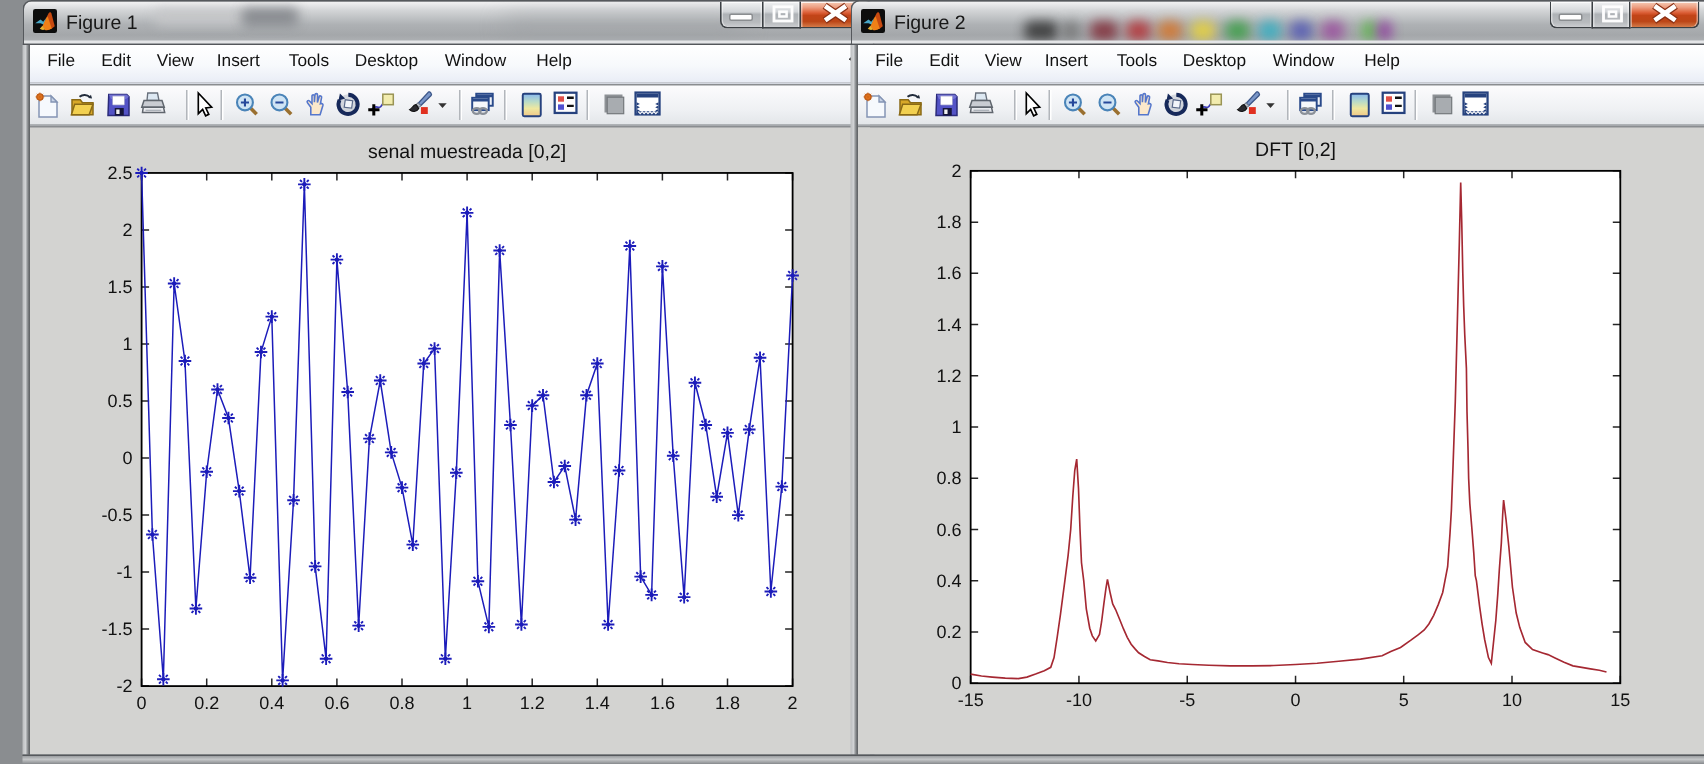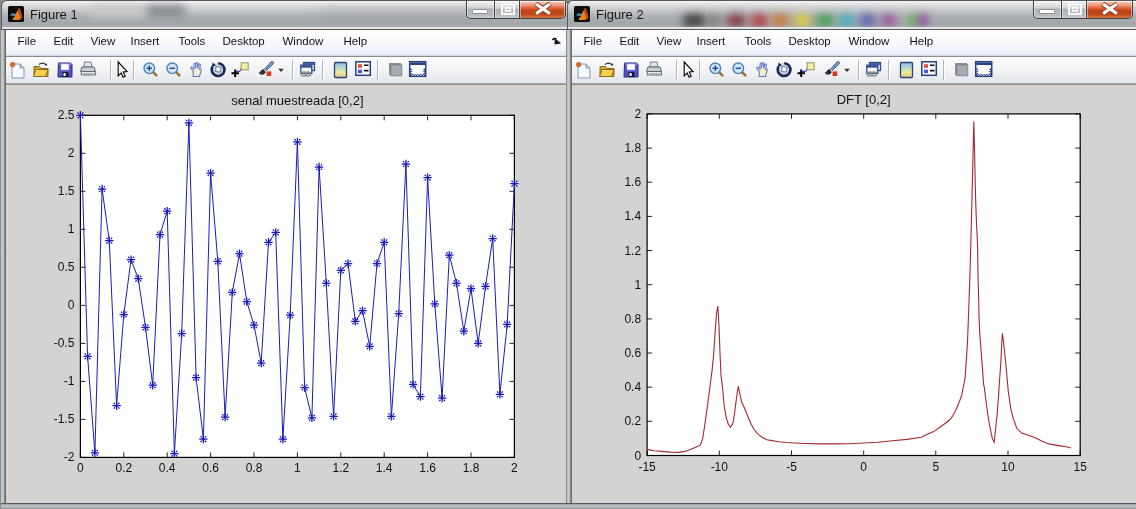--- a/index.html
+++ b/index.html
@@ -18,21 +18,21 @@
 .trow{position:absolute;left:4.5px;width:calc(100% - 6.5px)}
 .mbar{top:30px;height:26px;background:linear-gradient(#ffffff 0%,#f7f9fc 55%,#e9edf6 100%);font-size:11.5px;color:#111;border-bottom:1px solid #d4d8e0}
 .tool{top:57px;height:27px;background:linear-gradient(#fcfcfd 0%,#eef0f3 65%,#e3e6e9 100%);border-bottom:1px solid #a6a9ad}
 .figarea{top:85px;height:418px;background:#d3d3d1}
 .lframe{position:absolute;left:0;top:30px;width:4.5px;height:473px;background:linear-gradient(90deg,#bbbdbf 0%,#d0d2d4 40%,#7e8184 75%,#5a5d60 100%)}
 .rframe{position:absolute;right:0;top:30px;width:5.5px;height:473px;background:linear-gradient(270deg,#989b9e 0%,#cdcfd1 45%,#7e8184 80%,#5a5d60 100%)}
 .wbot{position:absolute;left:0;top:503px;width:100%;height:6px;background:linear-gradient(#9a9da0,#c5c7c9 45%,#8f9295 100%);border-top:1px solid #55585c}
 </style></head>
 <body>
 
-<div class="win" style="left:1px;width:568px">
+<div class="win" style="left:15px;width:568px">
  <div class="tbar">
   <div class="blob" style="left:87px;top:5px;width:60px;height:11px;background:#c6c7c9;opacity:.85"></div>
 <div class="blob" style="left:145px;top:4px;width:38px;height:12px;background:#7e8186;opacity:.85"></div>
 <div class="blob" style="left:320px;top:10px;width:160px;height:14px;background:#9da0a3;opacity:.5;filter:blur(8px)"></div>
   <div class="tlight"></div>
   <svg class="mlicon" width="16" height="16" viewBox="0 0 16 16">
     <rect width="16" height="16" rx="1.5" fill="#0d0d0d"></rect>
     <path d="M1.5 9.5l3.5-2.5 1.8 1.5 2-2.5-1.5 4.5-2.3-1z" fill="#49a8c8"></path>
     <path d="M8.8 6l1.7-3.3c.5-.8 1.5-.6 1.8.3l2.2 8.5-2.5 2-2.2-5z" fill="#c84a10"></path>
     <path d="M8.8 6l-2.5 5.5 1.7 2.5c1.8.4 3.5-.3 4.5-1l-2.7-8z" fill="#f08018"></path>

